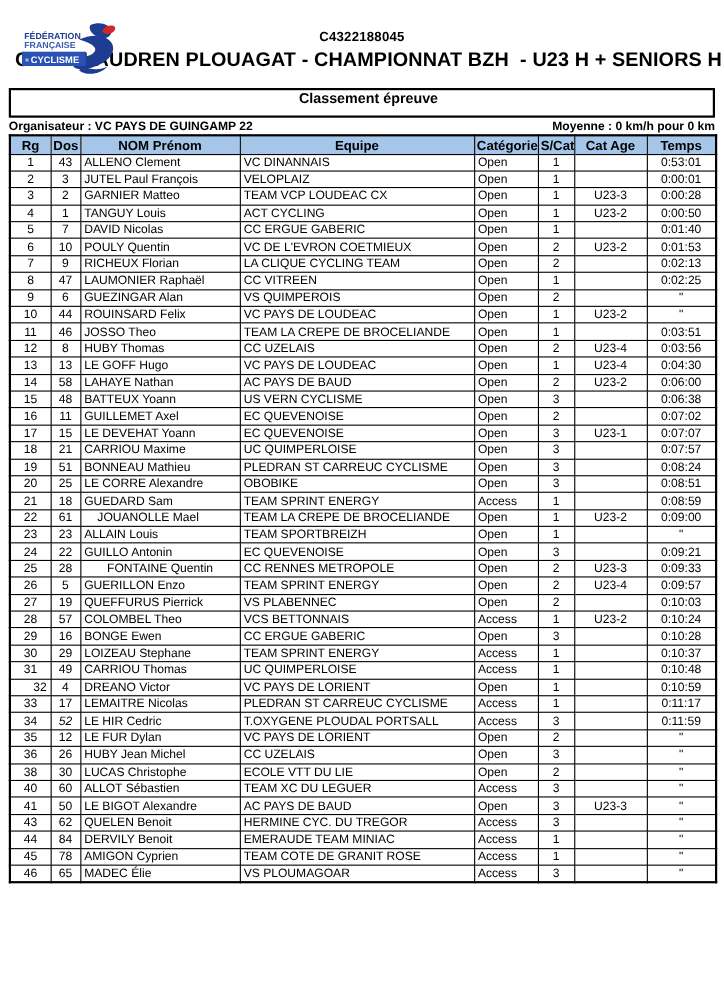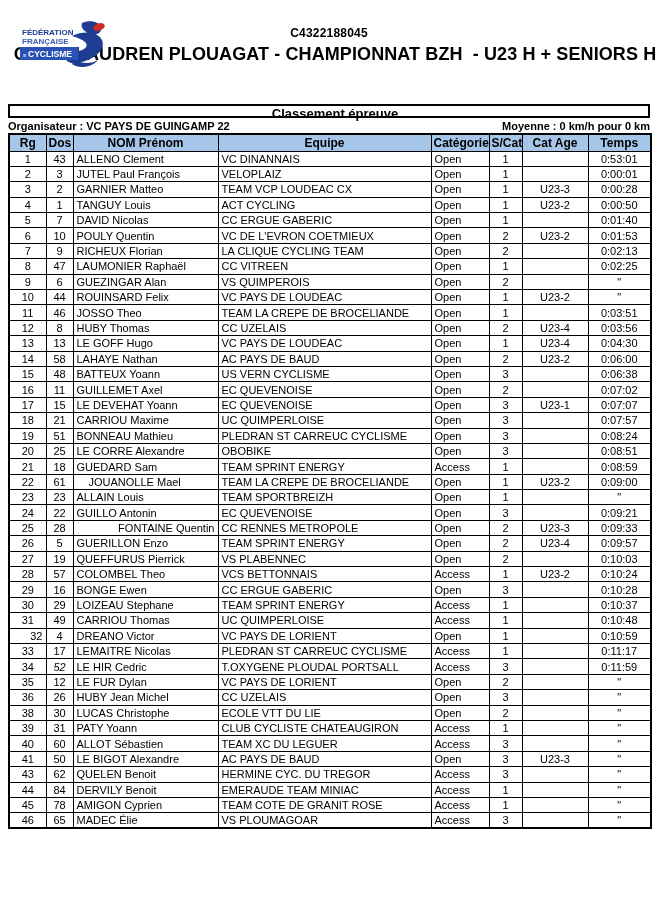--- a/index.html
+++ b/index.html
@@ -1,27 +1,27 @@
 <!DOCTYPE html>
 <html><head>
 <meta charset="utf-8">
 <style>
   * { margin:0; padding:0; box-sizing:border-box; }
   html,body { background:#fff; }
   body { font-family: "Liberation Sans", "DejaVu Sans", sans-serif; color:#000; }
   .page { position:relative; width:658px; height:904px; background:#fff; overflow:hidden; }
 
   
-  .doc-header { position:relative; height:104px; padding-top:26px; }
+  .doc-header { position:relative; height:80px; padding-top:26px; }
   .ffc-logo { position:absolute; left:20px; top:20px; width:96px; height:50px; }
   .code-line { text-align:center; font-size:12px; font-weight:bold; letter-spacing:0.2px; }
   .title-line { text-align:center; font-size:18px; font-weight:bold; margin-top:4px; letter-spacing:0.1px;margin-left:12px; }
 
   
-  .section-box { margin:0 8px; border:2px solid #000; height:14px; line-height:15px;
+  .section-box { margin:0 8px; border:2px solid #000; height:27px; line-height:15px;
                  text-align:center; font-size:13px; font-weight:bold;padding-left:12px; }
 
   
   .info-row { margin:0 8px; height:15px; display:flex; justify-content:space-between;
               align-items:center; font-size:11px; font-weight:bold; }
 
   
   table.results { width:642px; margin:0 8px; border-collapse:collapse; table-layout:fixed;
                   border:2px solid #000; }
   table.results th { border:1px solid #000; height:17px; font-size:12px; font-weight:bold;
@@ -309,21 +309,21 @@
           <td style="text-align: left;">GUILLO Antonin</td>
           <td style="text-align: left;">EC QUEVENOISE</td>
           <td style="text-align: left;">Open</td>
           <td style="text-align: center;">3</td>
           <td style="text-align: center;"></td>
           <td style="text-align: center;">0:09:21</td>
         </tr>
         <tr>
           <td style="text-align: center;">25</td>
           <td style="text-align: center;">28</td>
-          <td style="text-align: right;">FONTAINE Quentin</td>
+          <td style="text-align: center;">FONTAINE Quentin</td>
           <td style="text-align: left;">CC RENNES METROPOLE</td>
           <td style="text-align: left;">Open</td>
           <td style="text-align: center;">2</td>
           <td style="text-align: center;">U23-3</td>
           <td style="text-align: center;">0:09:33</td>
         </tr>
         <tr>
           <td style="text-align: center;">26</td>
           <td style="text-align: center;">5</td>
           <td style="text-align: left;">GUERILLON Enzo</td>
@@ -437,30 +437,20 @@
           <td style="text-align: center;">38</td>
           <td style="text-align: center;">30</td>
           <td style="text-align: left;">LUCAS Christophe</td>
           <td style="text-align: left;">ECOLE VTT DU LIE</td>
           <td style="text-align: left;">Open</td>
           <td style="text-align: center;">2</td>
           <td style="text-align: center;"></td>
           <td style="text-align: center;">"</td>
         </tr>
         <tr>
-          <td style="text-align: center;">39</td>
-          <td style="text-align: center;">31</td>
-          <td style="text-align: left;">PATY Yoann</td>
-          <td style="text-align: left;">CLUB CYCLISTE CHATEAUGIRON</td>
-          <td style="text-align: left;">Access</td>
-          <td style="text-align: center;">1</td>
-          <td style="text-align: center;"></td>
-          <td style="text-align: center;">"</td>
-        </tr>
-        <tr>
           <td style="text-align: center;">40</td>
           <td style="text-align: center;">60</td>
           <td style="text-align: left;">ALLOT Sébastien</td>
           <td style="text-align: left;">TEAM XC DU LEGUER</td>
           <td style="text-align: left;">Access</td>
           <td style="text-align: center;">3</td>
           <td style="text-align: center;"></td>
           <td style="text-align: center;">"</td>
         </tr>
         <tr>

